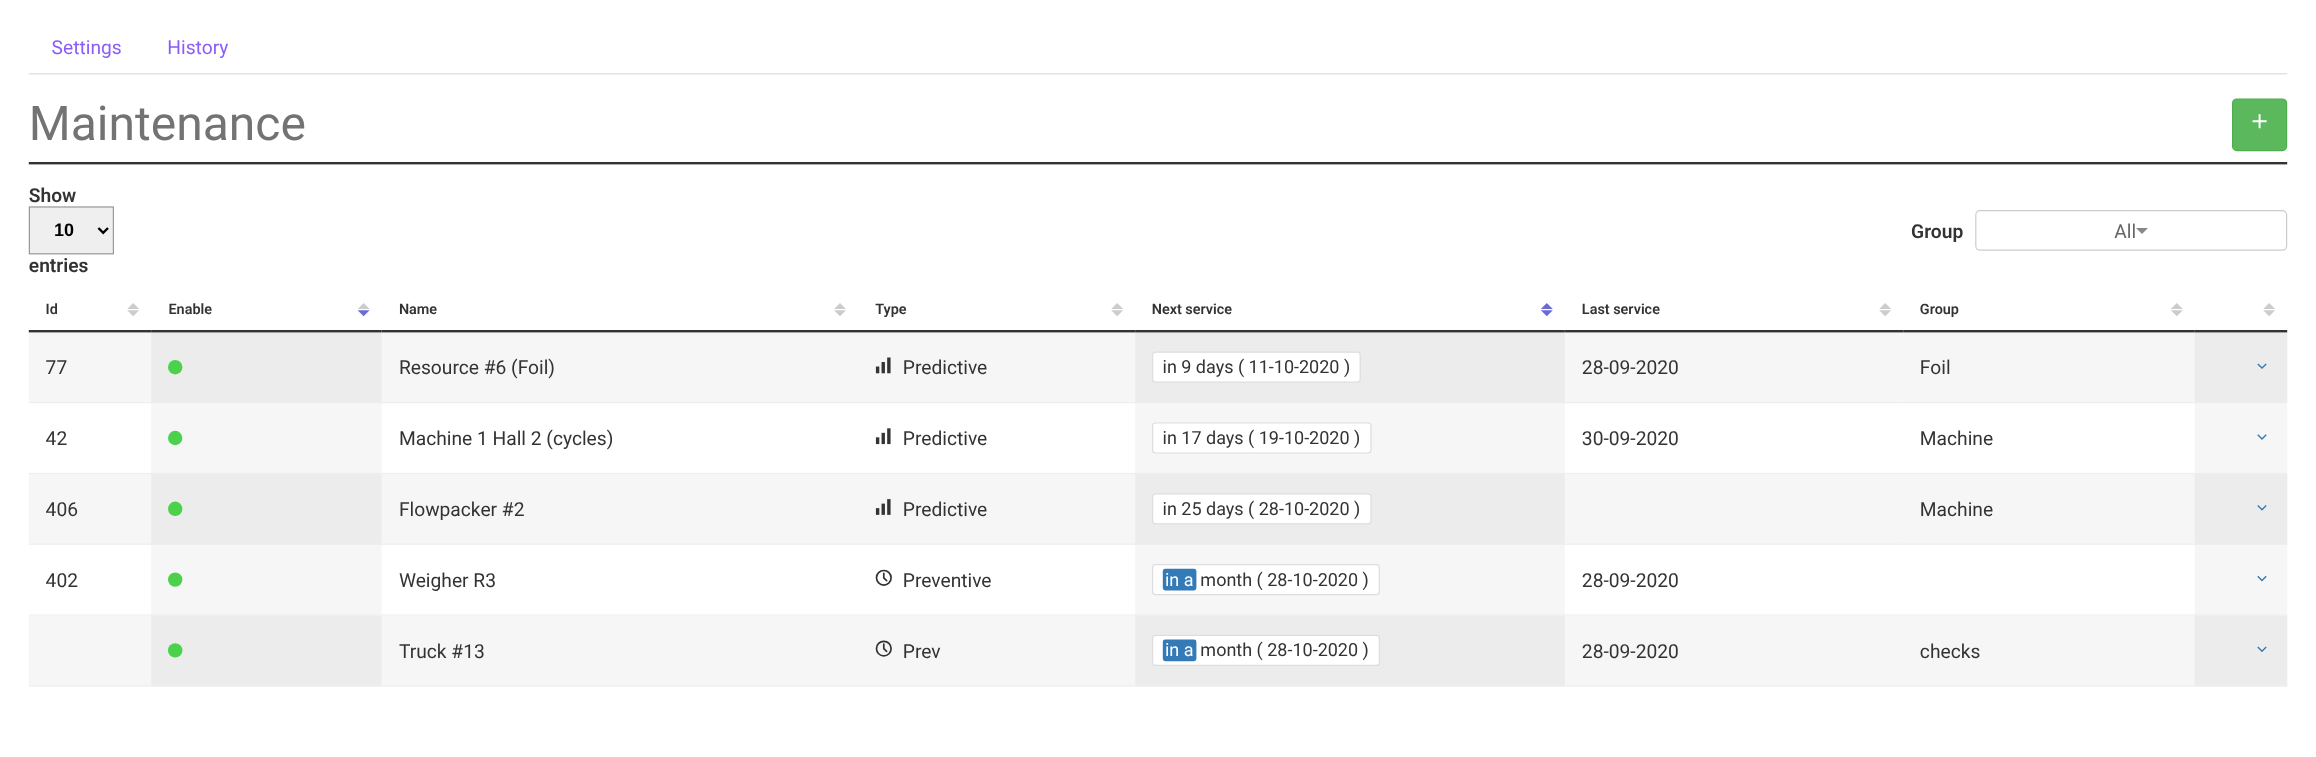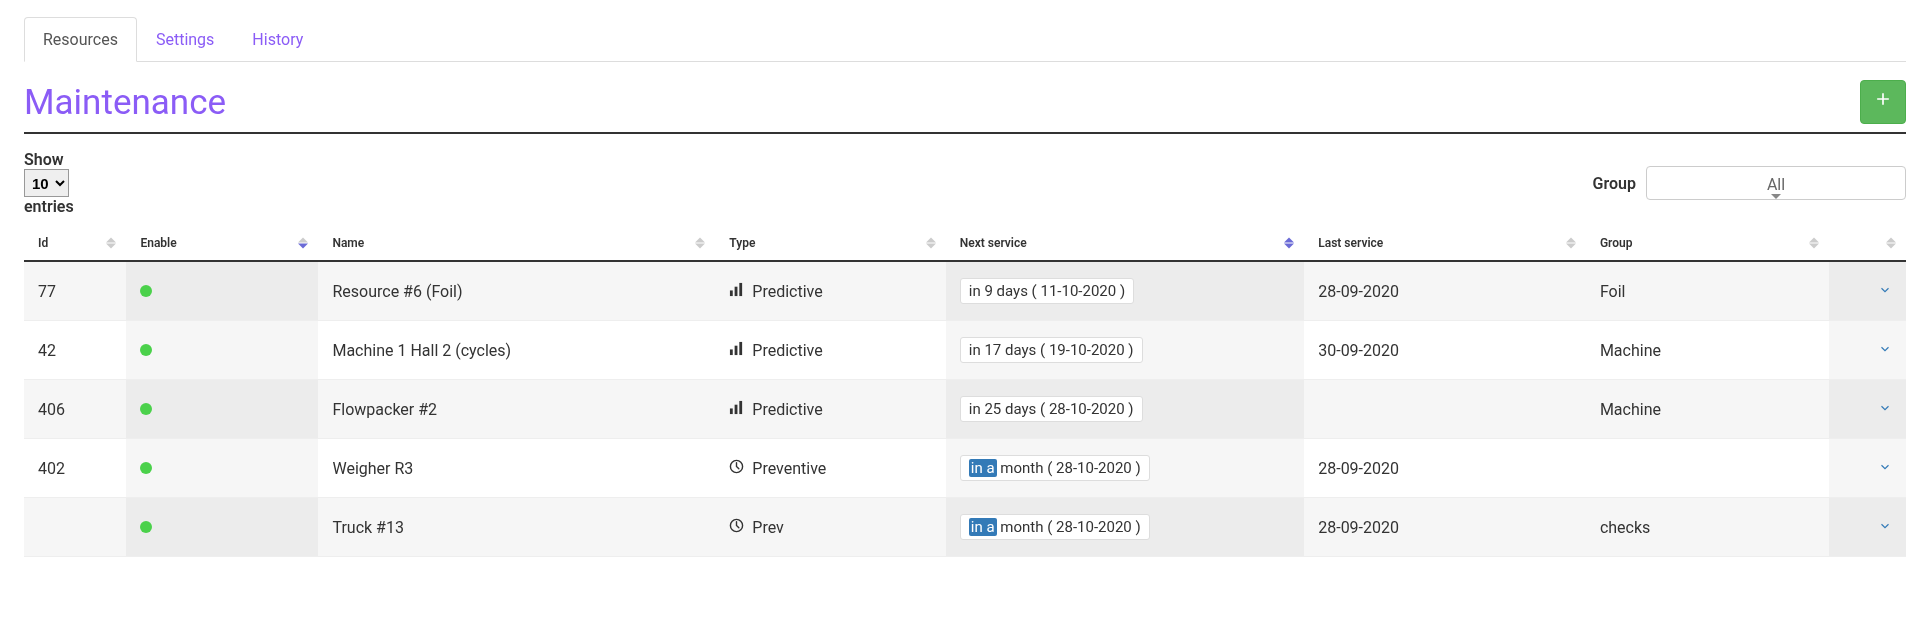--- a/index.html
+++ b/index.html
@@ -1,30 +1,30 @@
 <!DOCTYPE html>
 <html><head>
 <meta charset="utf-8">
 <style>
   * { box-sizing: border-box; }
   body { margin: 0; font-family: -apple-system, BlinkMacSystemFont, "Segoe UI", Roboto, "Helvetica Neue", Arial, sans-serif; font-size: 16px; color: #333; background: #fff; padding: 16px 24px; width: 1930px; }
   .tabs { display: flex; border-bottom: 1px solid #ddd; margin-bottom: 18px; }
   .tab { padding: 12px 18px; cursor: pointer; color: #8b5cf6; border: 1px solid transparent; position: relative; top: 1px; border-radius: 4px 4px 0 0; }
   .tab.active { color: #555; background: #fff; border-color: #ddd #ddd #fff; }
   .header-row { display: flex; align-items: center; justify-content: space-between; margin-bottom: 6px; }
-  .page-title { font-size: 35px; font-weight: 400; color: #8b5cf6; margin: 0; }
+  .page-title { font-size: 40px; font-weight: 400; color: #737373; margin: 0; }
   .add-btn { background: #5cb85c; color: #fff; border: 1px solid #4cae4c; border-radius: 4px; width: 46px; height: 44px; display: flex; align-items: center; justify-content: center; font-size: 22px; cursor: pointer; }
   .hr-strong { border: 0; border-top: 2px solid #333; margin: 8px 0 14px 0; }
   .controls-row { display: flex; align-items: center; justify-content: space-between; padding: 2px 0 10px 0; }
   .controls-left { display: flex; align-items: flex-start; gap: 0; font-weight: 600; flex-direction: column; }
   .controls-right { display: flex; align-items: center; gap: 14px; }
-  .length-select { border: 1px solid #999; height: 28px; font-size: 15px; font-weight: 600; padding: 0 3px; }
+  .length-select { border: 1px solid #999; height: 40px; font-size: 15px; font-weight: 600; padding: 0 16px; }
   .group-ctrl { display: flex; align-items: center; gap: 10px; }
   .group-label, .search-label { font-weight: 600; }
-  .group-select { width: 260px; height: 34px; border: 1px solid #ccc; border-radius: 4px; display: flex; align-items: center; justify-content: flex-end; padding: 0 10px; color: #666; cursor: pointer; background: #fff; flex-direction: column; }
+  .group-select { width: 260px; height: 34px; border: 1px solid #ccc; border-radius: 4px; display: flex; align-items: center; justify-content: center; padding: 0 10px; color: #666; cursor: pointer; background: #fff; }
   .caret-down { width: 0; height: 0; border-left: 5px solid transparent; border-right: 5px solid transparent; border-top: 5px solid #888; }
   .search-input { width: 220px; height: 30px; border: 2px solid #333; padding: 0 6px; font-size: 15px; }
   table { width: 100%; border-collapse: collapse; }
   thead th { text-align: left; font-weight: 600; padding: 10px 14px; border-bottom: 2px solid #333; position: relative; cursor: pointer; color: #333; font-size: 12px; white-space: nowrap; }
   .sort-icons { position: absolute; right: 10px; top: 50%; transform: translateY(-50%); display: flex; flex-direction: column; gap: 1px; }
   .tri { width: 0; height: 0; border-left: 5px solid transparent; border-right: 5px solid transparent; }
   .tri.up { border-bottom: 5px solid #ccc; }
   .tri.down { border-top: 5px solid #ccc; }
   .tri.active-up { border-bottom-color: #6b6bd6; }
   .tri.active-down { border-top-color: #6b6bd6; }
@@ -48,21 +48,20 @@
   .col-type { width: 180px; }
   .col-next { width: 280px; }
   .col-last { width: 220px; }
   .col-group { width: 190px; }
   .col-expand { width: 60px; text-align: right; }
 </style>
 </head>
 <body>
 
 <div class="tabs">
-  <div class="tab active">Resources</div>
   <div class="tab">Settings</div>
   <div class="tab">History</div>
 </div>
 
 <div class="header-row">
   <h1 class="page-title">Maintenance</h1>
   <button class="add-btn">
     <span>
       <svg viewBox="0 0 24 24" width="20" height="20" fill="#fff">
           <path d="M11 5h2v6h6v2h-6v6h-2v-6H5v-2h6z"></path>

